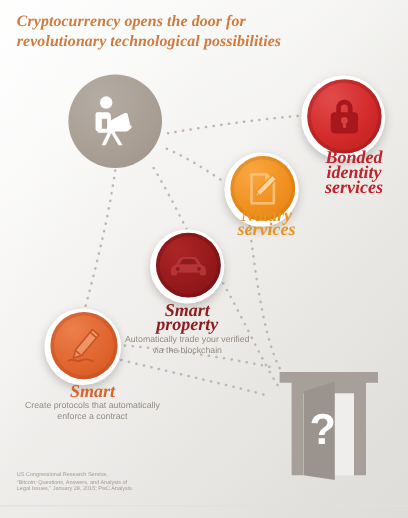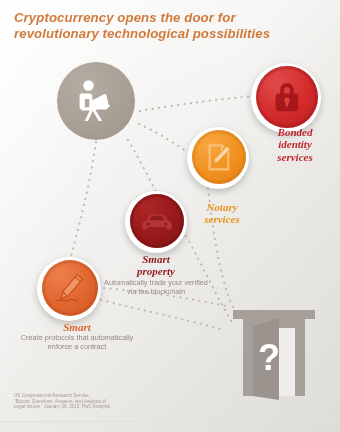--- a/index.html
+++ b/index.html
@@ -26,21 +26,21 @@
       linear-gradient(300deg, rgba(214,211,206,0.55) 0%, rgba(255,255,255,0) 55%);
     pointer-events: none;
   }
   .header {
     position: absolute;
     left: 14px;
     top: 10px;
     width: 300px;
   }
   .title {
-    font-family: Liberation Sans, sans-serif;
+    font-family: Liberation Serif, serif;
     font-style: italic;
     font-weight: bold;
     font-size: 13.2px;
     line-height: 15.5px;
     color: #d07a3c;
     letter-spacing: 0.1px;
   }
   
   .lines {
     position: absolute;
@@ -108,35 +108,35 @@
     background: radial-gradient(circle at 33% 26%, #ec7f4c 0%, #e0652e 55%, #cf5520 100%);
     box-shadow: inset 0 0 0 3px rgba(185,70,25,0.30);
   }
 
   
   .block { position: absolute; }
   .block .heading {
     font-family: "Liberation Serif", serif;
     font-style: italic;
     font-weight: bold;
-    font-size: 11px;
+    font-size: 15px;
     line-height: 12.4px;
   }
   .block .body {
     font-family: "Liberation Sans", sans-serif;
     font-size: 7.3px;
     line-height: 9.0px;
     color: #938a83;
   }
   #block-bonded {
     left: 252px; top: 126px; width: 86px; text-align: center;
   }
   #block-bonded .heading { color: #c0232b; }
   #block-notary {
-    left: 172px; top: 201px; width: 100px; text-align: center;
+    left: 172px; top: 174px; width: 100px; text-align: center;
   }
   #block-notary .heading { color: #e8941f; }
   #block-property {
     left: 104px; top: 253px; width: 104px; text-align: center;
   }
   #block-property .heading { color: #8e1b1e; }
   #block-contracts {
     left: 16px; top: 321px; width: 122px; text-align: center;
   }
   #block-contracts .heading { color: #d9632b; }

